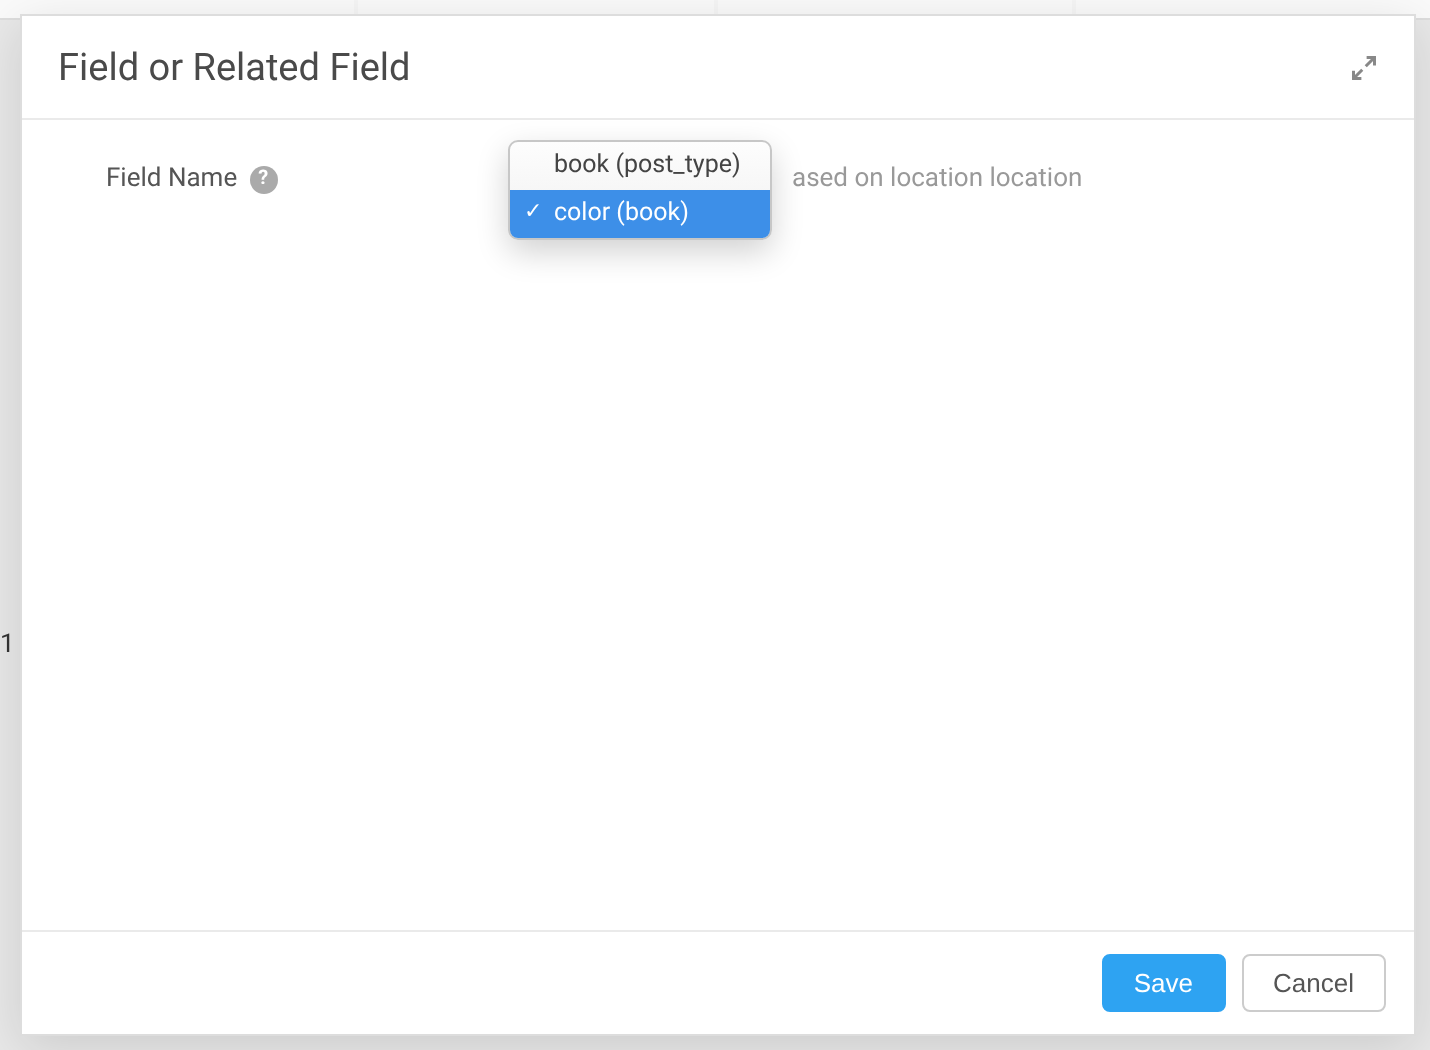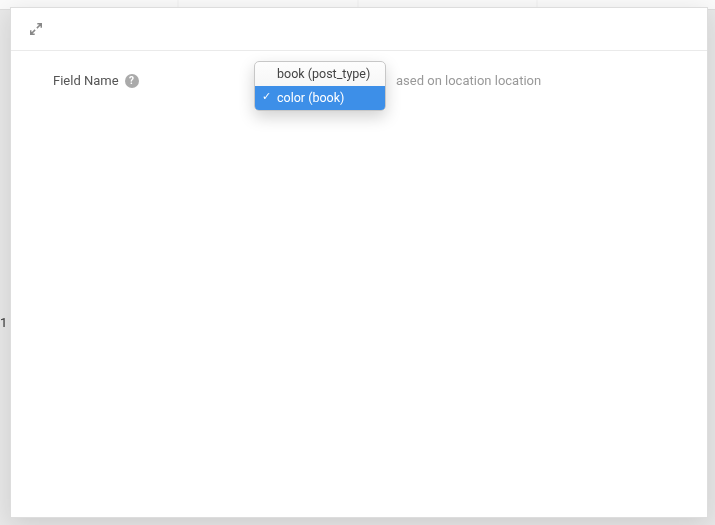--- a/index.html
+++ b/index.html
@@ -155,20 +155,21 @@
     <span></span>
     <span></span>
     <span></span>
 </div>
 
 <div class="left-marker">1</div>
 
 <div class="modal">
 
   <div class="modal-header">
+    <div class="modal-title">Field or Related Field</div>
     <svg class="expand-icon" viewBox="0 0 16 16" fill="none" stroke="currentColor" stroke-width="1.7">
       <path d="M9.5 2H14V6.5 M14 2L9 7"></path>
       <path d="M6.5 14H2V9.5 M2 14L7 9"></path>
     </svg>
   </div>
 
   <div class="modal-body">
     <div class="row">
       <div class="label-wrap">
         <span class="field-label">Field Name</span>
@@ -176,14 +177,18 @@
       </div>
       <span class="hint">ased on location location</span>
     </div>
 
     <div class="dropdown">
       <div class="dropdown-item">book (post_type)</div>
       <div class="dropdown-item selected">color (book)</div>
     </div>
   </div>
 
+  <div class="modal-footer">
+    <button class="btn btn-primary">Save</button>
+    <button class="btn">Cancel</button>
+  </div>
 
 </div>
 
 </body></html>

